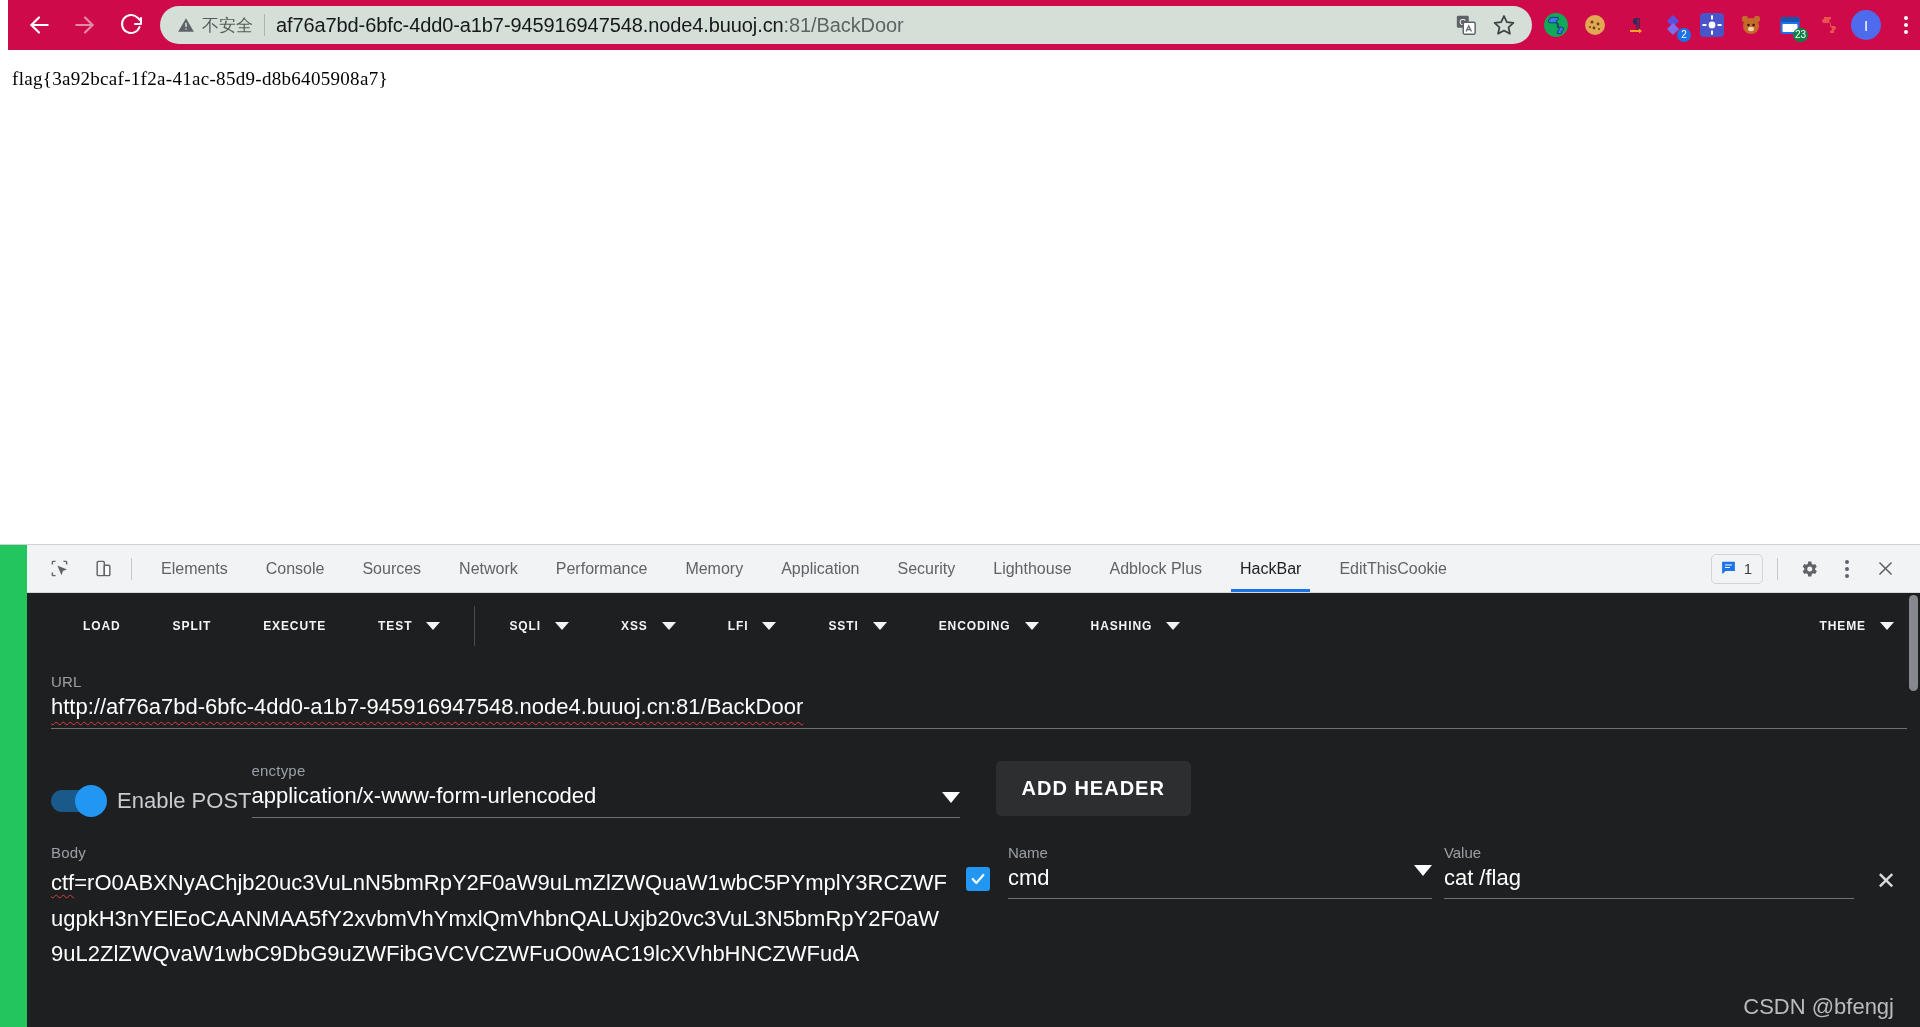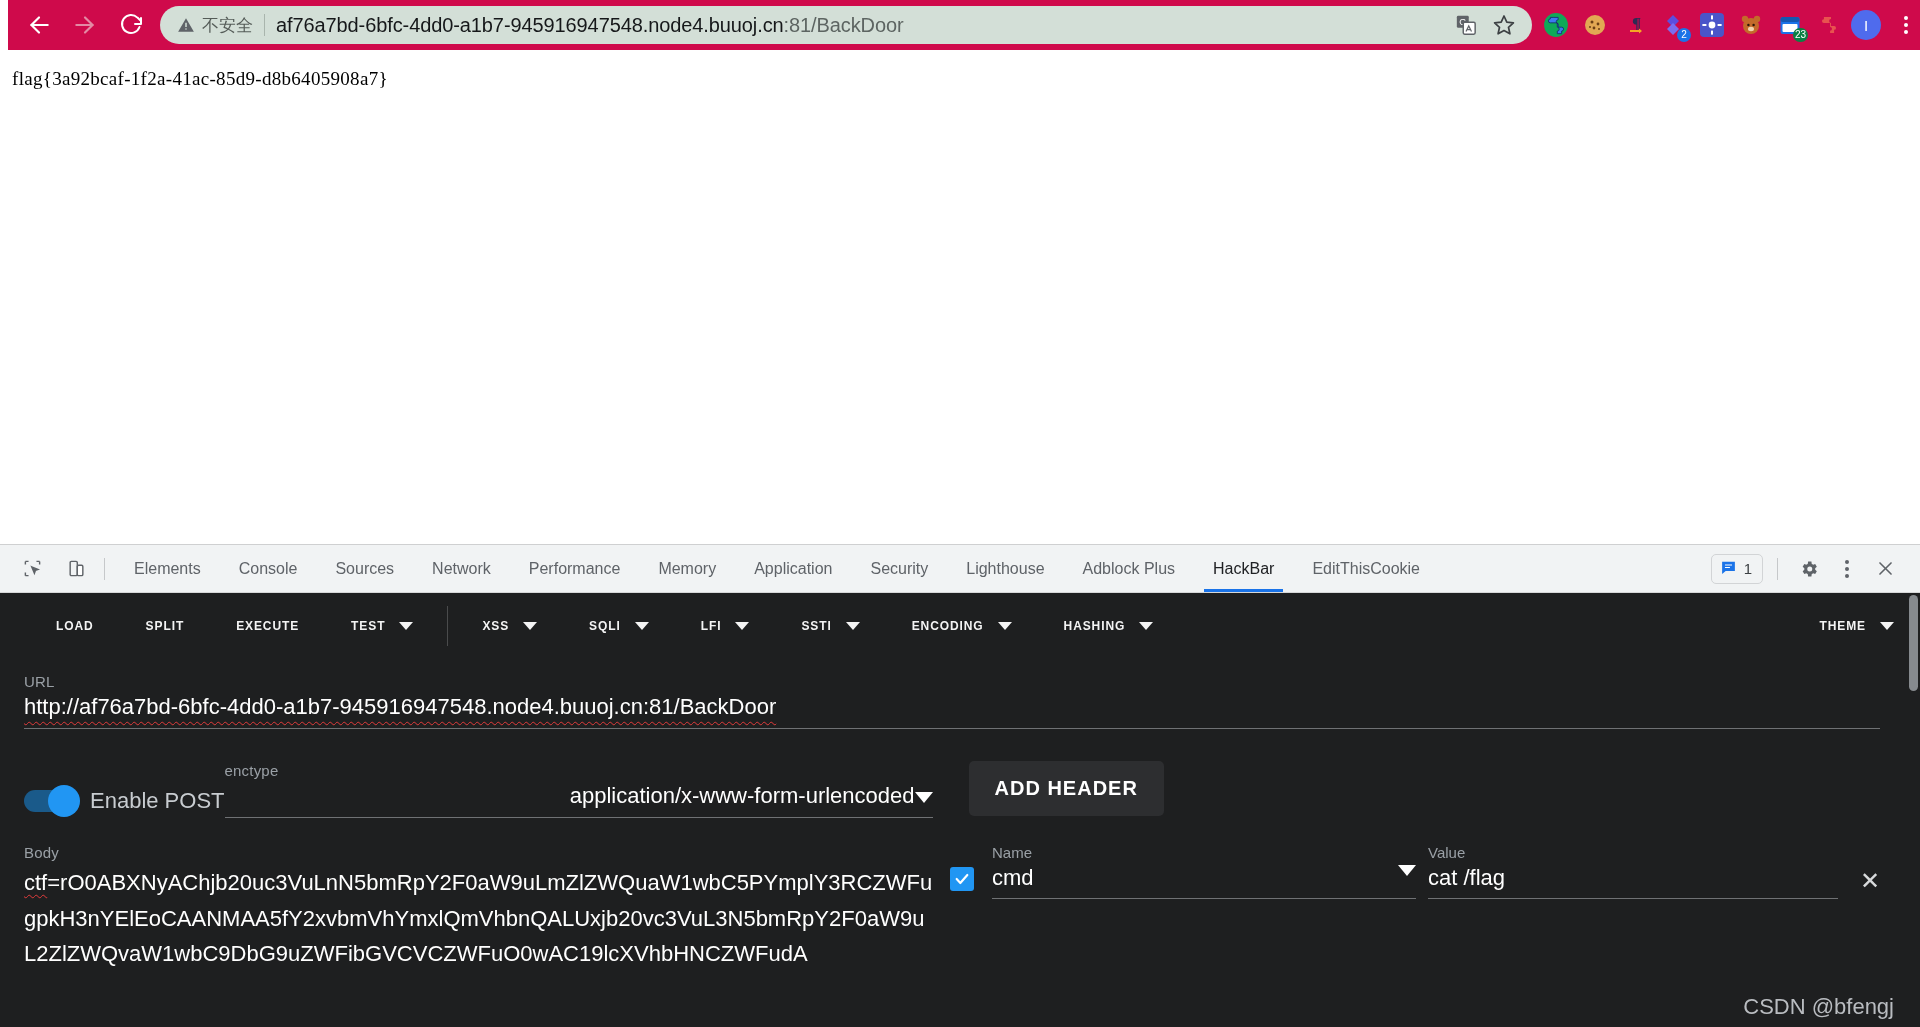--- a/index.html
+++ b/index.html
@@ -67,21 +67,21 @@
     background:#ffffff; padding:18px 12px;
   }
   .flag-text{
     font-family:"Liberation Serif", serif;
     font-size:19px; color:#000; letter-spacing:0.3px;
   }
 
   
   .devtools{
     position:absolute; top:544px; left:0; width:1920px; height:483px;
-    background:#22c55e; border-top:1px solid #cfd0d1;
+    background:#22c55e; border-top:1px solid #cfd0d1;padding-left:27px;
   }
   .dt-tabbar{
     height:48px; background:#f1f3f4; border-bottom:1px solid #d6d7d8;
     display:flex; align-items:center; padding:0 6px;
   }
   .dt-tool{ width:36px;height:36px;display:flex;align-items:center;justify-content:center; margin-left:8px; }
   .dt-sep{ width:1px;height:22px;background:#c6c8ca;margin:0 10px; }
   .dt-tabs{ display:flex; align-items:stretch; height:100%; }
   .dt-tab{
     display:flex;align-items:center; padding:0 19px; height:100%;
@@ -133,21 +133,21 @@
     width:54px; height:22px; border-radius:11px; background:#1a5a8a; position:relative;
   }
   .toggle i{
     position:absolute; right:-2px; top:-5px; width:32px;height:32px;border-radius:50%;
     background:#2196f3; display:block;
   }
   .toggle-label{ font-size:22px; color:#c8ccd0; margin-left:12px; white-space:nowrap; }
 
   .enctype-col{ margin-left:0; }
   .enctype-field{
-    width:708px; display:flex; align-items:flex-end; justify-content:flex-end;
+    width:708px; display:flex; align-items:flex-end; justify-content:space-between;
     border-bottom:1px solid #6f7174; padding-bottom:8px;
   }
   .enctype-val{ font-size:22px; color:#ffffff; white-space:nowrap; }
   .sel-caret{ width:0;height:0;border-left:9px solid transparent;border-right:9px solid transparent;border-top:11px solid #ffffff; margin-bottom:6px; }
 
   .add-header-btn{
     margin-left:36px; margin-bottom:2px;
     background:#2d2e30; border-radius:5px; padding:16px 26px;
     font-size:20px; font-weight:bold; letter-spacing:1px; color:#ffffff;
     white-space:nowrap;
@@ -401,25 +401,25 @@
         </div>
       <div class="hb-btn">
           <span>EXECUTE</span>
         </div>
       <div class="hb-btn">
           <span>TEST</span>
           <span class="caret"></span>
         </div>
       <span class="hb-divider"></span>
       <div class="hb-btn">
+          <span>SQLI</span>
+          <span class="caret"></span>
+        </div>
+      <div class="hb-btn">
           <span>XSS</span>
-          <span class="caret"></span>
-        </div>
-      <div class="hb-btn">
-          <span>SQLI</span>
           <span class="caret"></span>
         </div>
       <div class="hb-btn">
           <span>LFI</span>
           <span class="caret"></span>
         </div>
       <div class="hb-btn">
           <span>SSTI</span>
           <span class="caret"></span>
         </div>

